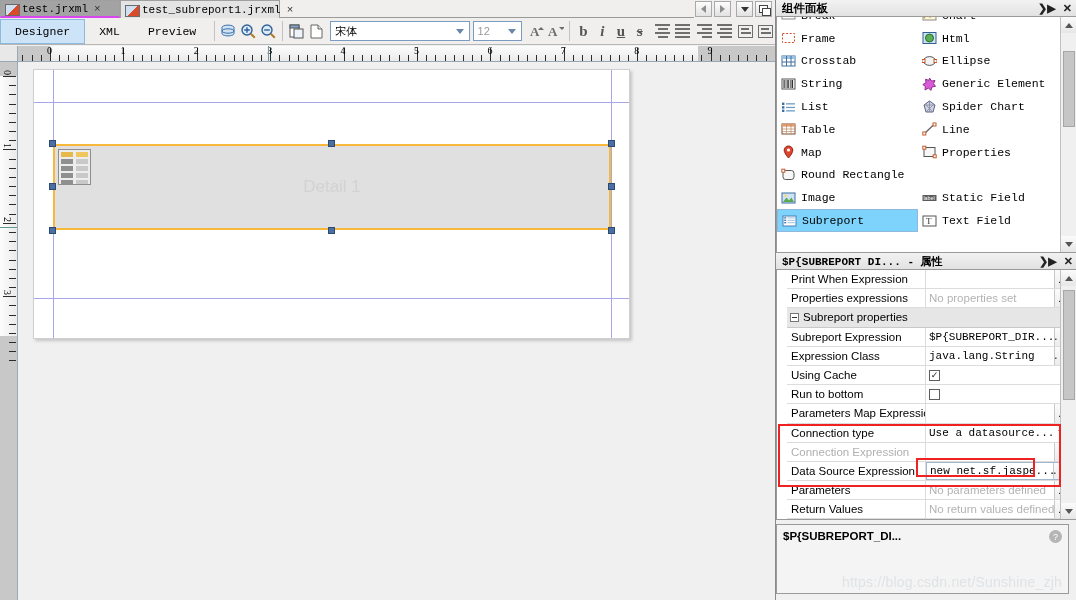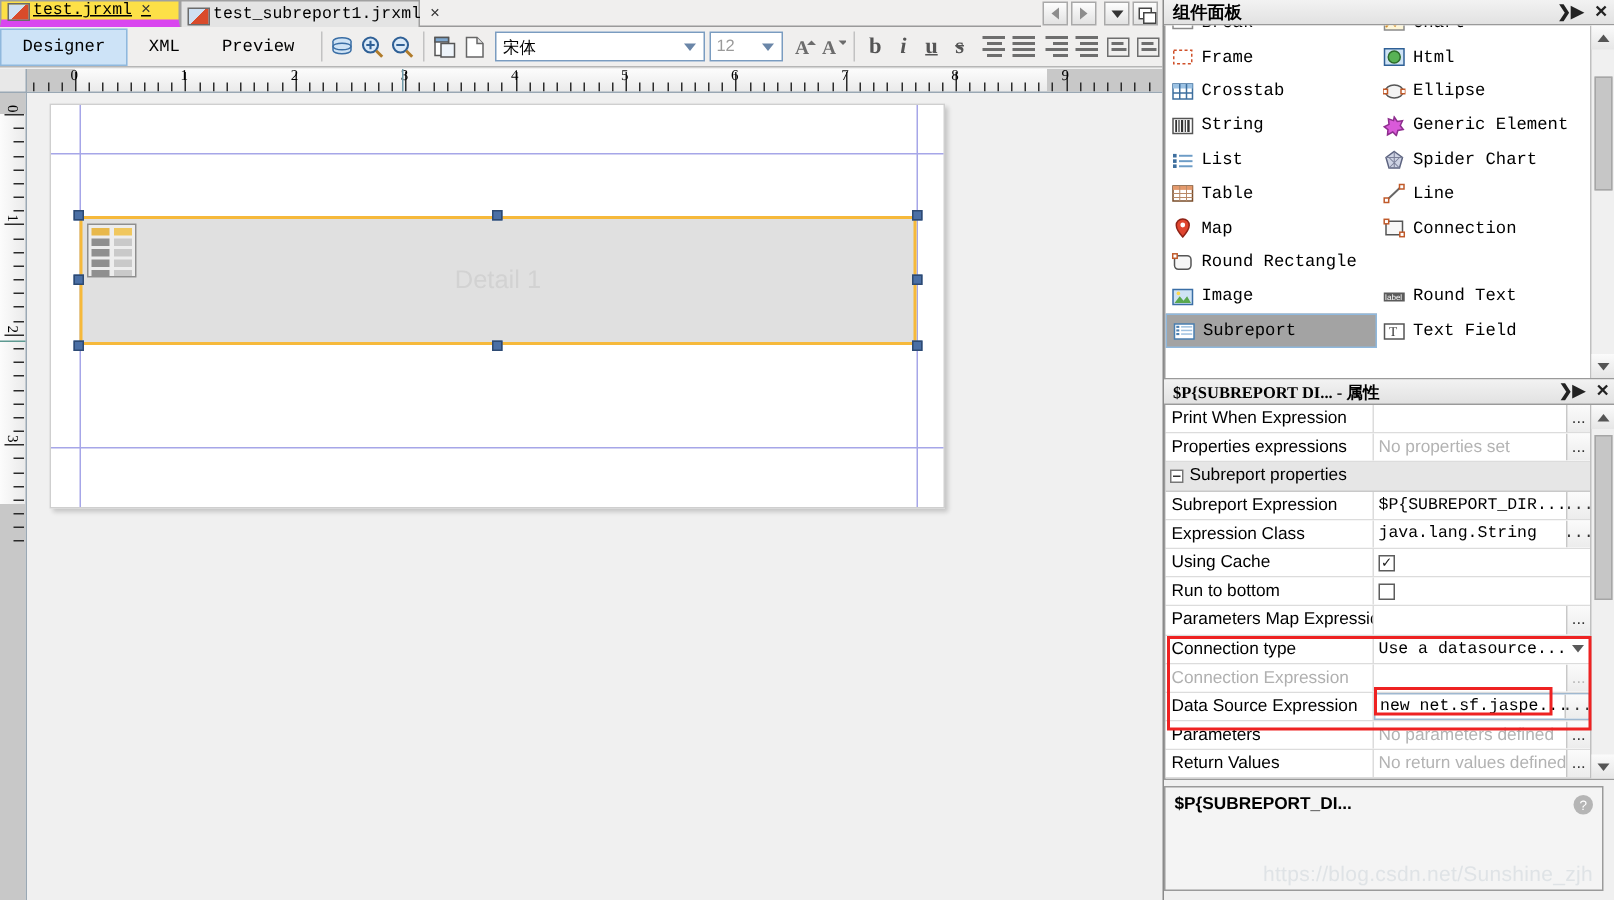--- a/index.html
+++ b/index.html
@@ -27,21 +27,21 @@
   }
   .doctab {
     position: absolute; top: 0; height: 18px;
     display: flex; align-items: center; gap: 4px;
     padding: 0 5px 0 4px;
     font-family: "Liberation Mono", monospace;
     font-size: 11px;
     border: 1px solid #a0a0a0; border-bottom: none;
     background: #e4e4e4;
   }
-  .doctab.active { background: #fde047; border-bottom: 5px solid #d946ef; z-index:2;text-decoration:underline; }
+  .doctab.active { background: #a3a3a3; border-bottom: 2px solid #d946ef; z-index:2; }
   .doctab .tlabel { white-space: nowrap; }
   .doctab .tclose { font-size: 11px; color:#333; cursor:pointer; padding-left:2px;}
   .jr-icon {
     width: 13px; height: 12px; position: relative; display:inline-block; flex:0 0 auto;
   }
   .jr-icon:before{
     content:""; position:absolute; left:0; top:1px; width:13px; height:10px;
     background:
       linear-gradient(135deg, transparent 48%, #d94b2b 48%, #d94b2b 100%),
       linear-gradient(#cfe0f2,#cfe0f2);
@@ -193,21 +193,21 @@
     background:#fff; border:1px solid #9a9a9a; border-top:none; overflow:hidden;
   }
   .pal-grid { position:absolute; left:0; top:0; width:283px; }
   .pal-row { display:flex; height:22.8px; }
   .pal-item {
     width:141px; display:flex; align-items:center; gap:5px;
     padding-left:4px;
     font-family:"Liberation Mono", monospace; font-size:11.5px;
     cursor:pointer; white-space:nowrap;
   }
-  .pal-item.sel { background:#a3a3a3; border:1px solid #8fb8dd; }
+  .pal-item.sel { background:#7dd3fc; border:1px solid #8fb8dd; }
   .pal-section {
     height:19px; display:flex; align-items:center; gap:5px; padding-left:3px;
     background:#e6e6e6; border-top:1px solid #c8c8c8; border-bottom:1px solid #c8c8c8;
     font-family:"Liberation Mono", monospace; font-weight:bold; font-size:11.5px;
   }
   .expander {
     width:9px;height:9px;border:1px solid #777; background:#fff;
     position:relative; flex:0 0 auto;
   }
   .expander:before{content:"";position:absolute;left:1px;top:3px;width:5px;height:1px;background:#333;}
@@ -744,21 +744,21 @@
                   <circle cx="7.5" cy="5" r="1.6" fill="#fff"></circle>
                 </svg></span>
               <span>Map</span>
             </div>
             <div class="pal-item">
               <span class="ic"><svg width="15" height="14" viewBox="0 0 15 14">
                   <rect x="2" y="2.5" width="11" height="9" fill="#f7f7f7" stroke="#555"></rect>
                   <rect x="0.8" y="1.2" width="3" height="3" fill="#fff" stroke="#c05a2a"></rect>
                   <rect x="11.2" y="9.8" width="3" height="3" fill="#fff" stroke="#c05a2a"></rect>
                 </svg></span>
-              <span>Connection</span>
+              <span>Properties</span>
             </div>
           </div>
           <div class="pal-row">
             <div class="pal-item">
               <span class="ic"><svg width="15" height="14" viewBox="0 0 15 14">
                   <rect x="2" y="2.5" width="11" height="9" rx="2.6" fill="#f7f7f7" stroke="#555"></rect>
                   <rect x="0.8" y="1.2" width="3" height="3" fill="#fff" stroke="#c05a2a"></rect>
                 </svg></span>
               <span>Round Rectangle</span>
             </div>
@@ -770,21 +770,21 @@
                   <path d="M2 11l3.5-4.5L8 9.5l2.4-3L13 11z" fill="#5aa84f"></path>
                   <circle cx="4.6" cy="4.6" r="1.2" fill="#ffd84d"></circle>
                 </svg></span>
               <span>Image</span>
             </div>
             <div class="pal-item">
               <span class="ic"><svg width="15" height="14" viewBox="0 0 15 14">
                   <rect x="0.5" y="4" width="14" height="6" fill="#5b5b5b"></rect>
                   <text x="1.4" y="9" font-family="Liberation Sans, sans-serif" font-size="5.4" fill="#fff">label</text>
                 </svg></span>
-              <span>Round Text</span>
+              <span>Static Field</span>
             </div>
           </div>
           <div class="pal-row">
             <div class="pal-item sel">
               <span class="ic"><svg width="15" height="14" viewBox="0 0 15 14">
                   <rect x="1" y="2" width="13" height="10" fill="#fff" stroke="#4a7fb0"></rect>
                   <g fill="#4a7fb0">
                     <rect x="2.2" y="3.2" width="2" height="1.4"></rect>
                     <rect x="2.2" y="5.6" width="2" height="1.4"></rect>
                     <rect x="2.2" y="8" width="2" height="1.4"></rect>
@@ -812,28 +812,28 @@
           </div>
         <div class="sc-thumb" style="top:34px; height:76px;"></div>
         <div class="sc-arrow" style="position:absolute;bottom:0;">
             <span class="caret-dn"></span>
           </div>
       </div>
     </div>
 
     <div id="props">
       <div class="panel-title">
-        <span style="font-family:Liberation Serif, serif;font-size:11px;">$P{SUBREPORT DI... - 属性</span>
+        <span style="font-family:Liberation Mono, monospace;font-size:11px;">$P{SUBREPORT DI... - 属性</span>
         <span class="ptools">
           <span class="ptool">❯▶</span>
           <span class="ptool">✕</span>
         </span>
       </div>
       <div id="proptable">
-        <div id="propRows" style="position:absolute;left:0;top:0;width:283px;">
+        <div id="propRows" style="position:absolute;left:10px;top:0;width:283px;">
             <div class="prow">
               <div class="pname">Print When Expression</div>
               <div class="pval">
                 <span></span>
                 <span class="dots">...</span>
               </div>
             </div>
             <div class="prow">
               <div class="pname">Properties expressions</div>
               <div class="pval placeholder">

